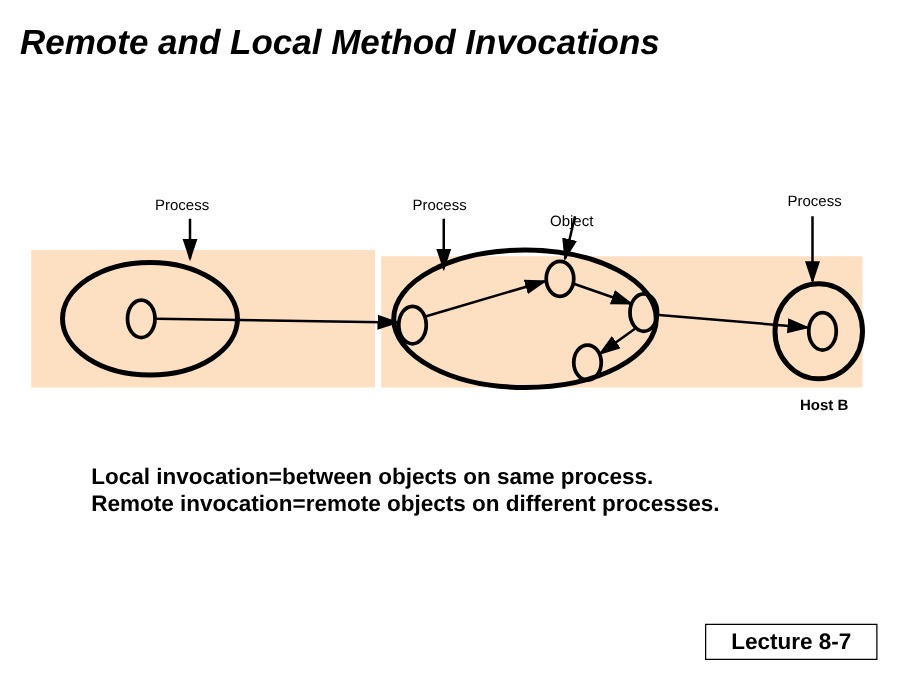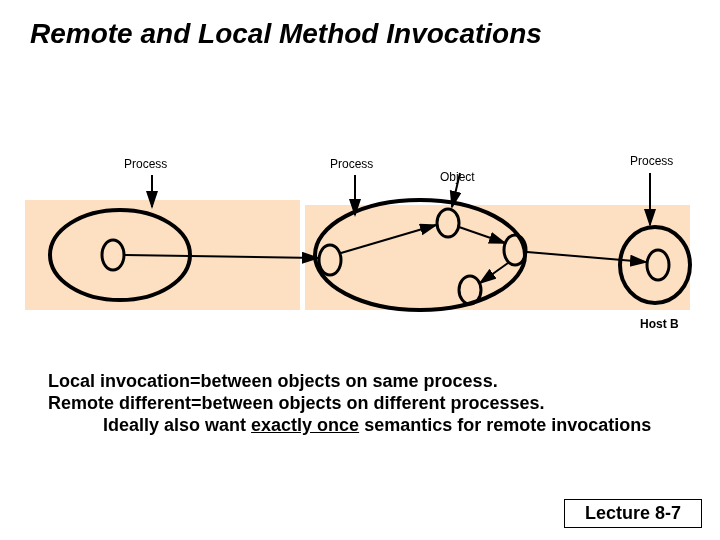--- a/index.html
+++ b/index.html
@@ -12,41 +12,41 @@
     color: #000;
     position: relative;
   }
   .slide {
     position: relative;
     width: 720px;
     height: 540px;
   }
   .title {
     position: absolute;
-    left: 30px;
+    left: 16px;
     top: 18px;
     font-size: 28px;
     font-weight: bold;
     font-style: italic;
   }
   .lbl {
     position: absolute;
     font-size: 12px;
     line-height: 18px;
     white-space: pre;
   }
   .body-text {
     position: absolute;
     left: 48px;
     top: 370px;
     font-size: 18px;
     font-weight: bold;
     line-height: 22px;
   }
-  .body-text div { white-space: pre; }
+  .body-text div { white-space: pre; margin-left: 25px; }
   .underline { text-decoration: underline; }
   .footer {
     position: absolute;
     right: 18px;
     bottom: 12px;
     border: 1px solid #000;
     padding: 3px 20px;
     font-size: 18px;
     font-weight: bold;
   }
@@ -126,18 +126,17 @@
     <line x1="527" y1="107" x2="646" y2="117" stroke="#000" stroke-width="2" marker-end="url(#arr)"></line>
 
     <line x1="152" y1="30" x2="152" y2="62" stroke="#000" stroke-width="2" marker-end="url(#arr)"></line>
     <line x1="355" y1="30" x2="355" y2="70" stroke="#000" stroke-width="2" marker-end="url(#arr)"></line>
     <line x1="460" y1="28" x2="452" y2="62" stroke="#000" stroke-width="2" marker-end="url(#arr)"></line>
     <line x1="650" y1="28" x2="650" y2="80" stroke="#000" stroke-width="2" marker-end="url(#arr)"></line>
   </svg>
 
   <div class="body-text">
     <div><span>Local invocation=between objects on same process.</span></div>
-    <div><span>Remote different=between objects on different processes.</span></div>
-    <div><span>           Ideally also want </span><span class="underline">exactly once</span><span> semantics for remote invocations</span></div>
+    <div><span>Remote invocation=remote objects on different processes.</span></div>
   </div>
 
   <div class="footer">Lecture 8-7</div>
 </div>
 
 </body></html>

